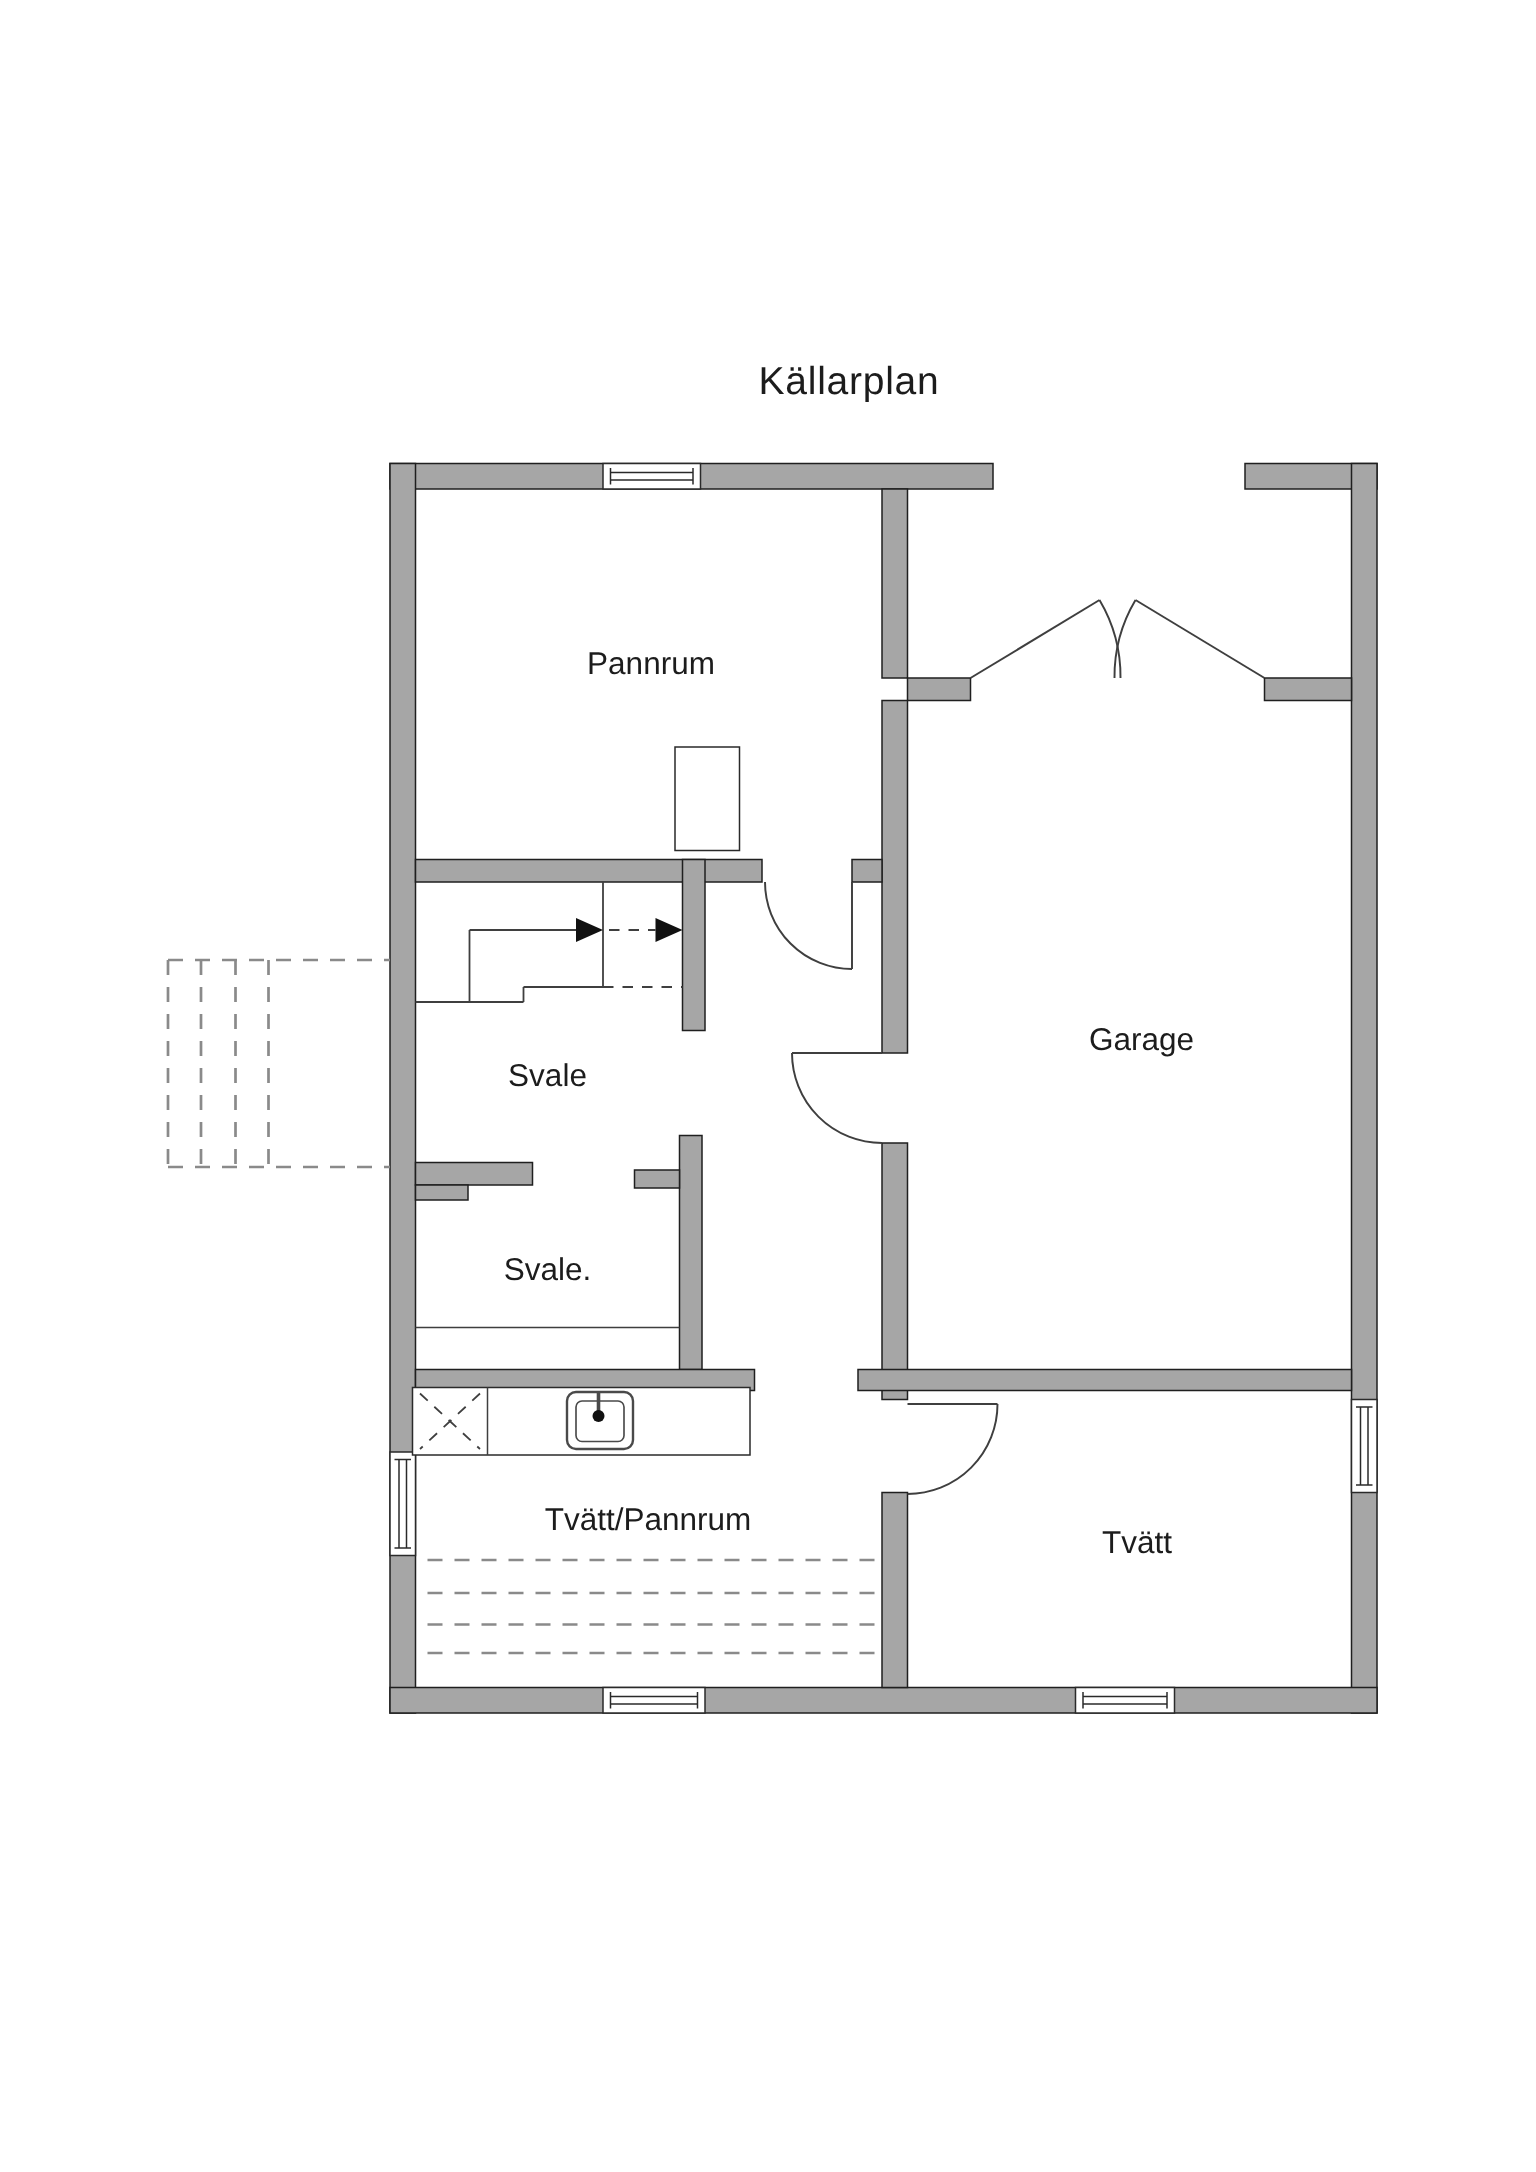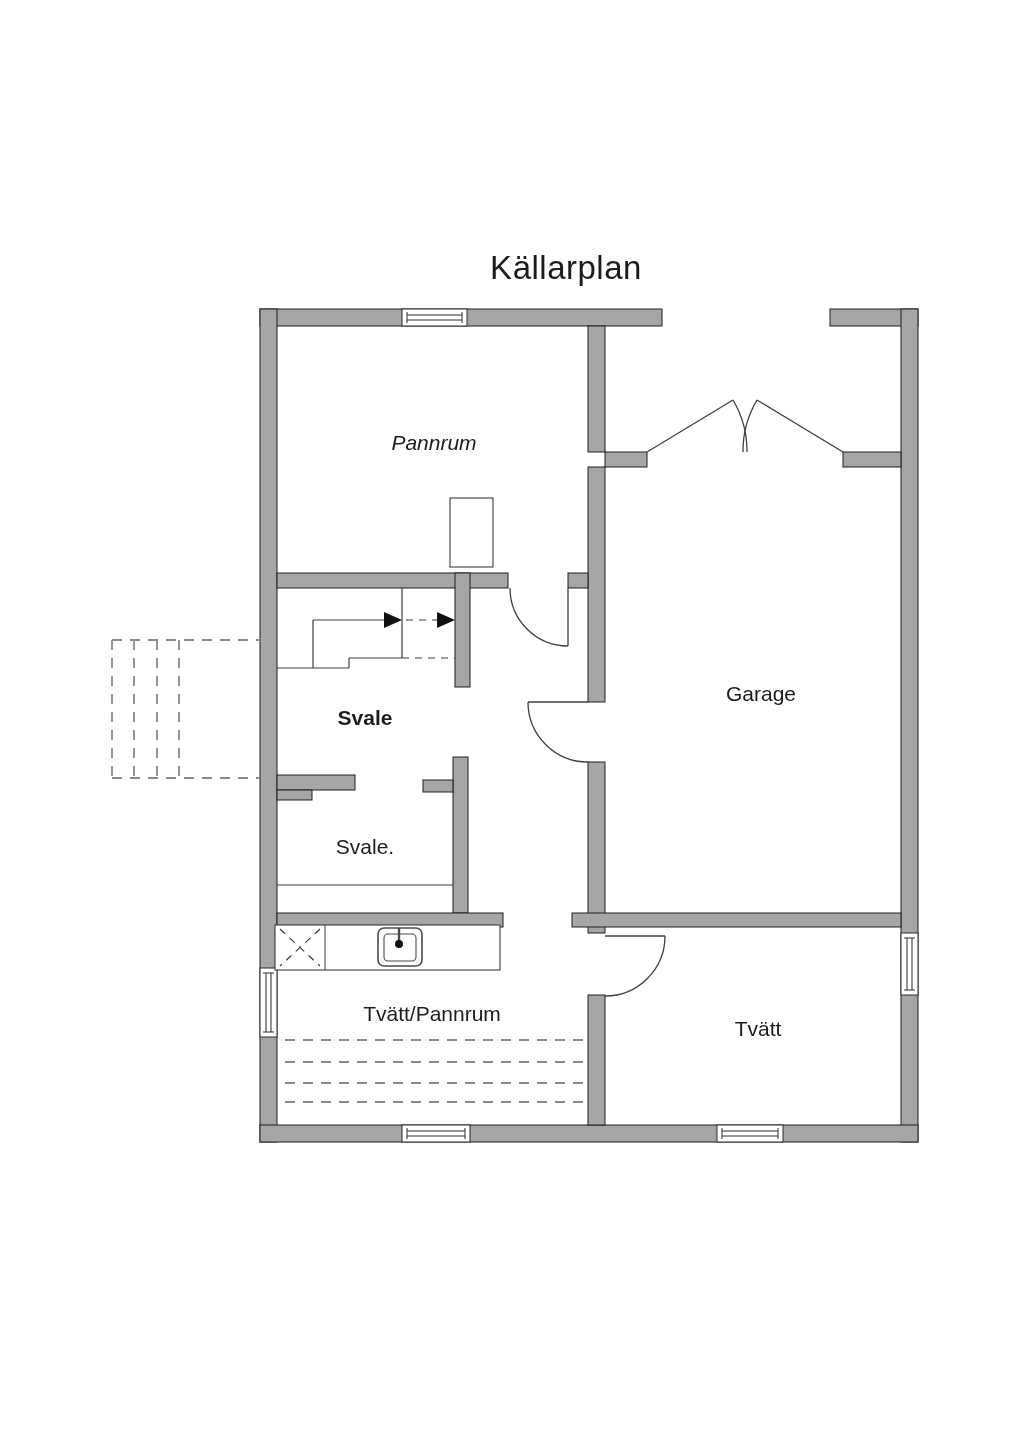--- a/index.html
+++ b/index.html
@@ -7,37 +7,37 @@
     position: relative;
     width: 1024px;
     height: 1448px;
     background: var(--background, #ffffff);
     font-family: "Liberation Sans", sans-serif;
     overflow: hidden;
   }
   .plan-svg { position: absolute; left: 0; top: 0; }
   .page-title {
     position: absolute;
-    left: 566px; top: 268px;
+    left: 566px; top: 254px;
     transform: translate(-50%, -50%);
-    font-size: 33px;
+    font-size: 26px;
     letter-spacing: 0.5px;
     color: var(--text, #1c1c1c);
     white-space: nowrap;
   }
   .room-label {
     position: absolute;
     transform: translate(-50%, -50%);
     font-size: 21px;
     color: var(--text, #1c1c1c);
     white-space: nowrap;
   }
-  .lbl-pannrum { left: 434px; top: 443px; font-style: italic; }
+  .lbl-pannrum { left: 434px; top: 443px; }
   .lbl-garage  { left: 761px; top: 694px; }
-  .lbl-svale   { left: 365px; top: 718px; font-weight: bold; }
+  .lbl-svale   { left: 365px; top: 718px; }
   .lbl-matk    { left: 365px; top: 847px; }
   .lbl-tvatt   { left: 432px; top: 1014px; }
   .lbl-forrad  { left: 758px; top: 1029px; }
 
   .wall      { fill: var(--wall-fill, #a6a6a6); stroke: var(--wall-outline, #1f1f1f); stroke-width: 1; }
   .win-rect  { fill: #ffffff; stroke: #2a2a2a; stroke-width: 1; }
   .win-line  { stroke: #2a2a2a; stroke-width: 1; }
   .door      { stroke: var(--detail-line, #3f3f3f); stroke-width: 1.3; fill: none; }
   .stair     { stroke: var(--detail-line, #3f3f3f); stroke-width: 1.2; fill: none; }
   .stair-dash{ stroke: var(--detail-line, #3f3f3f); stroke-width: 1.2; fill: none; stroke-dasharray: 7 6; }

